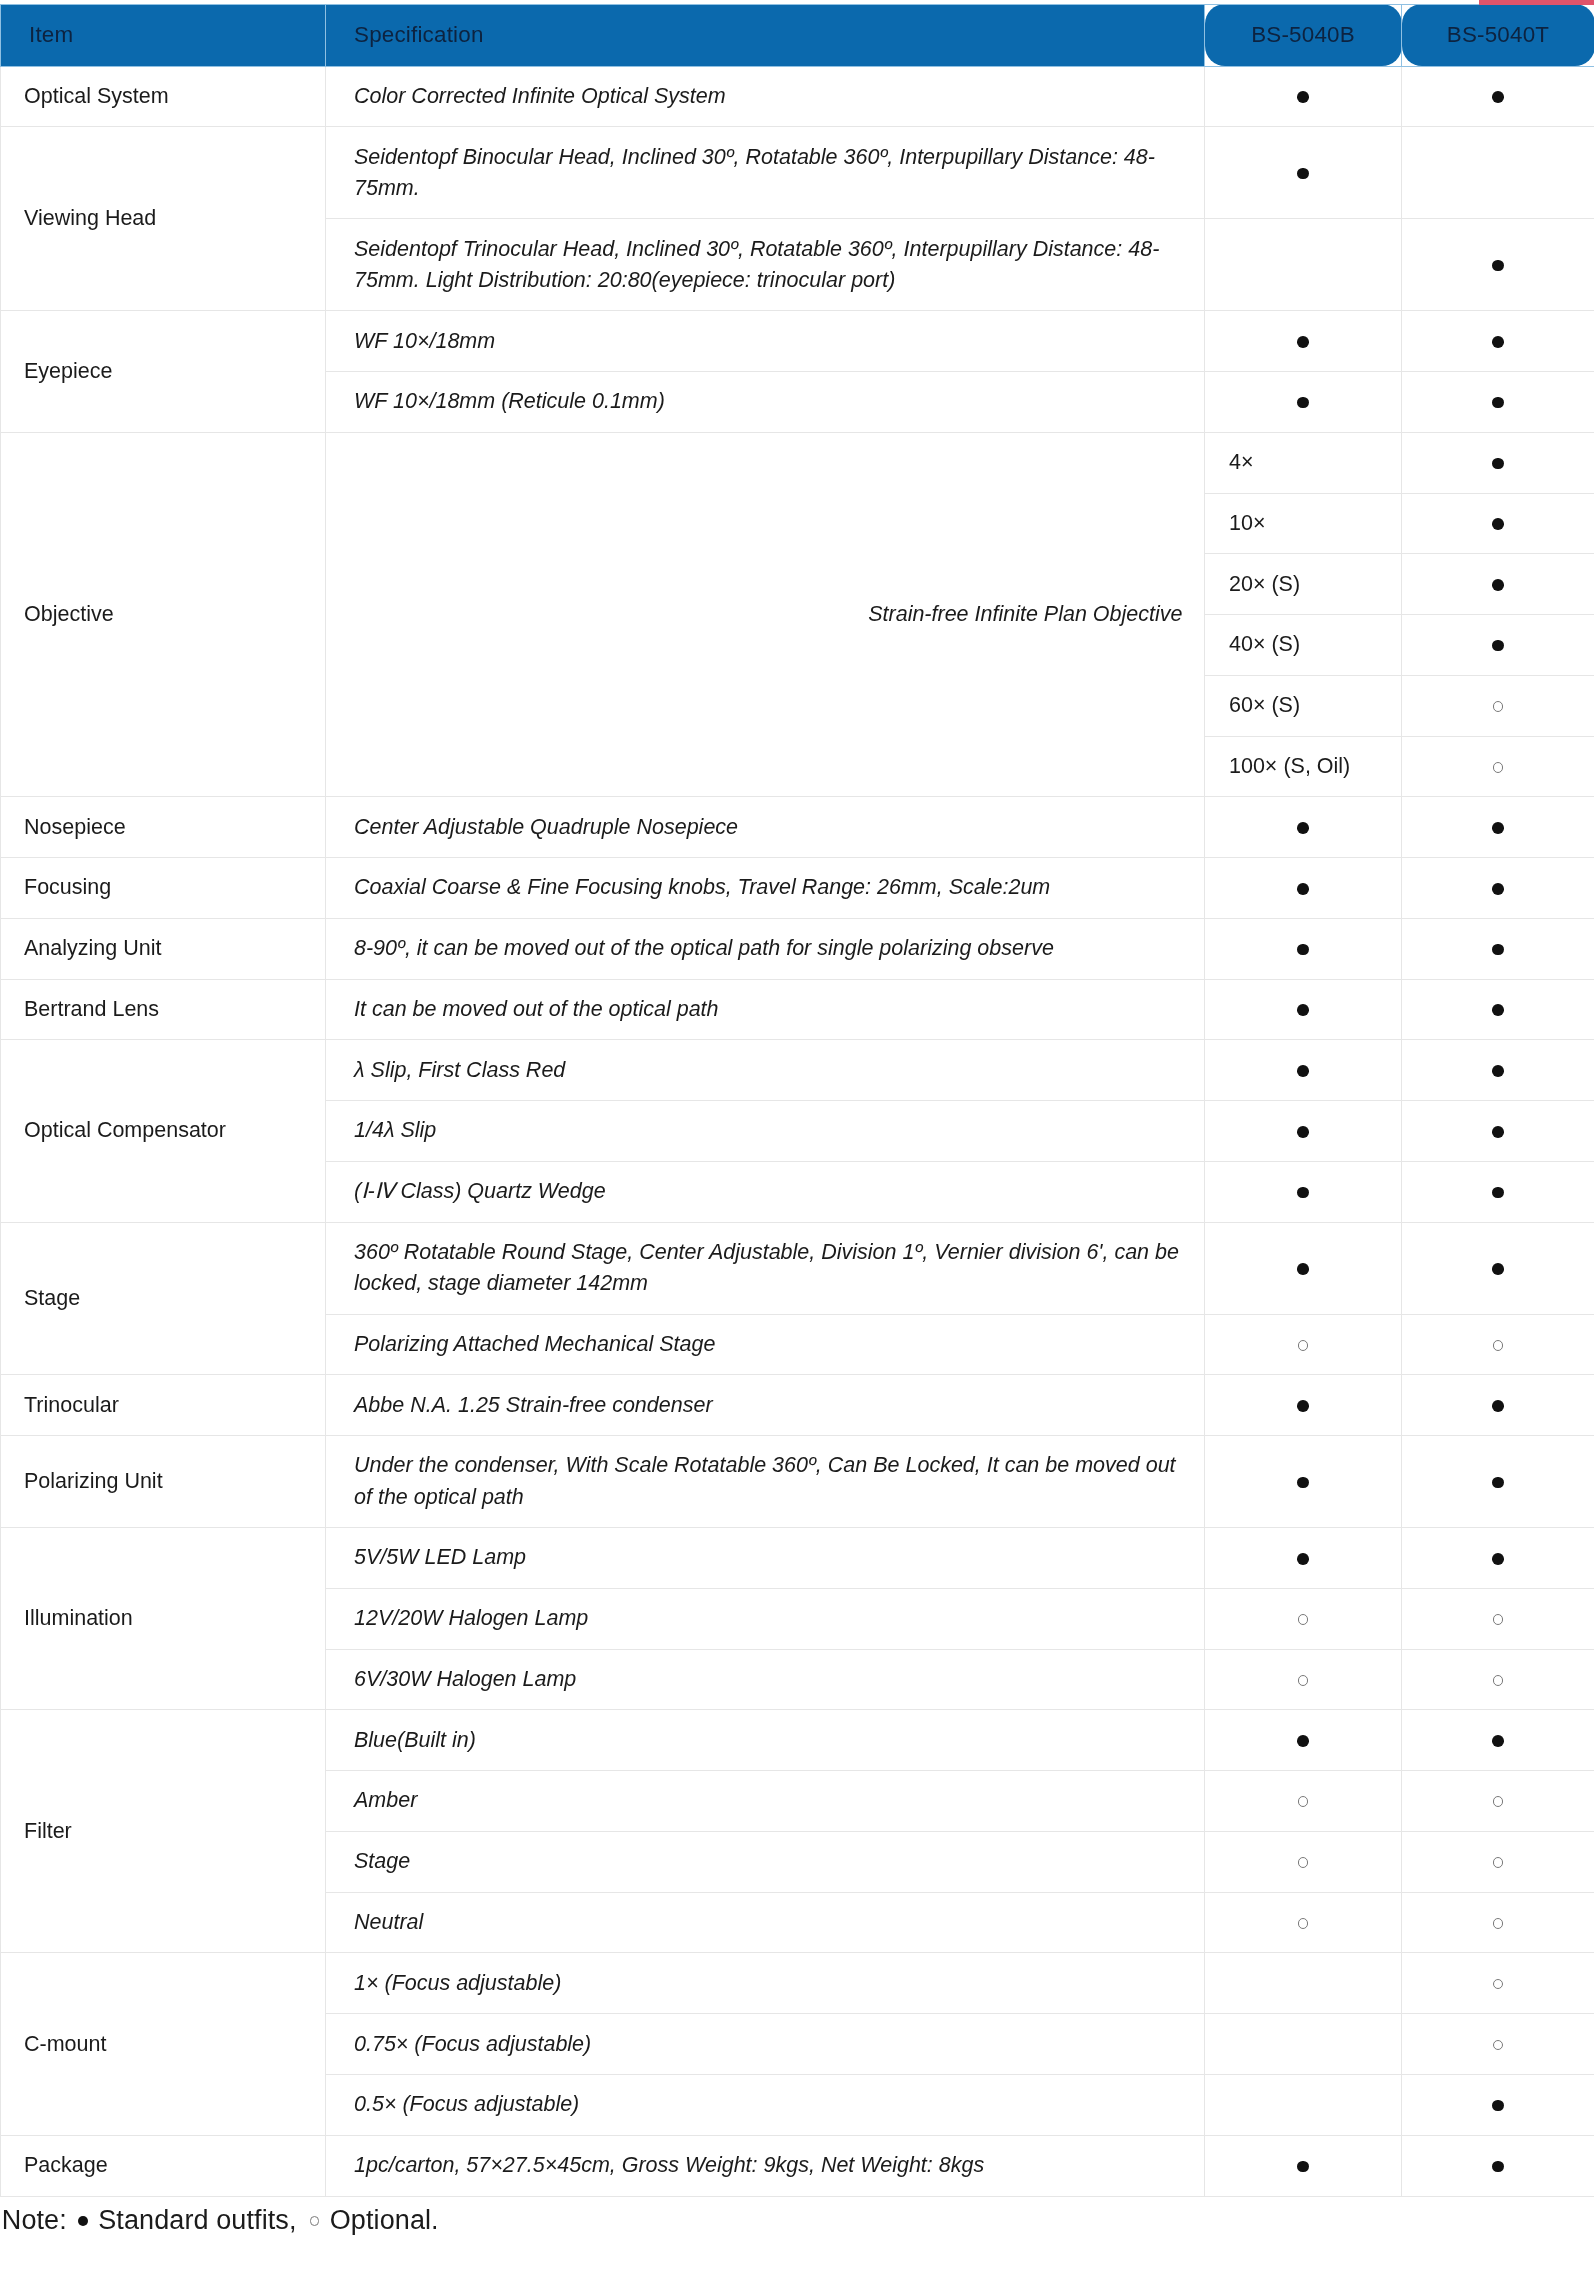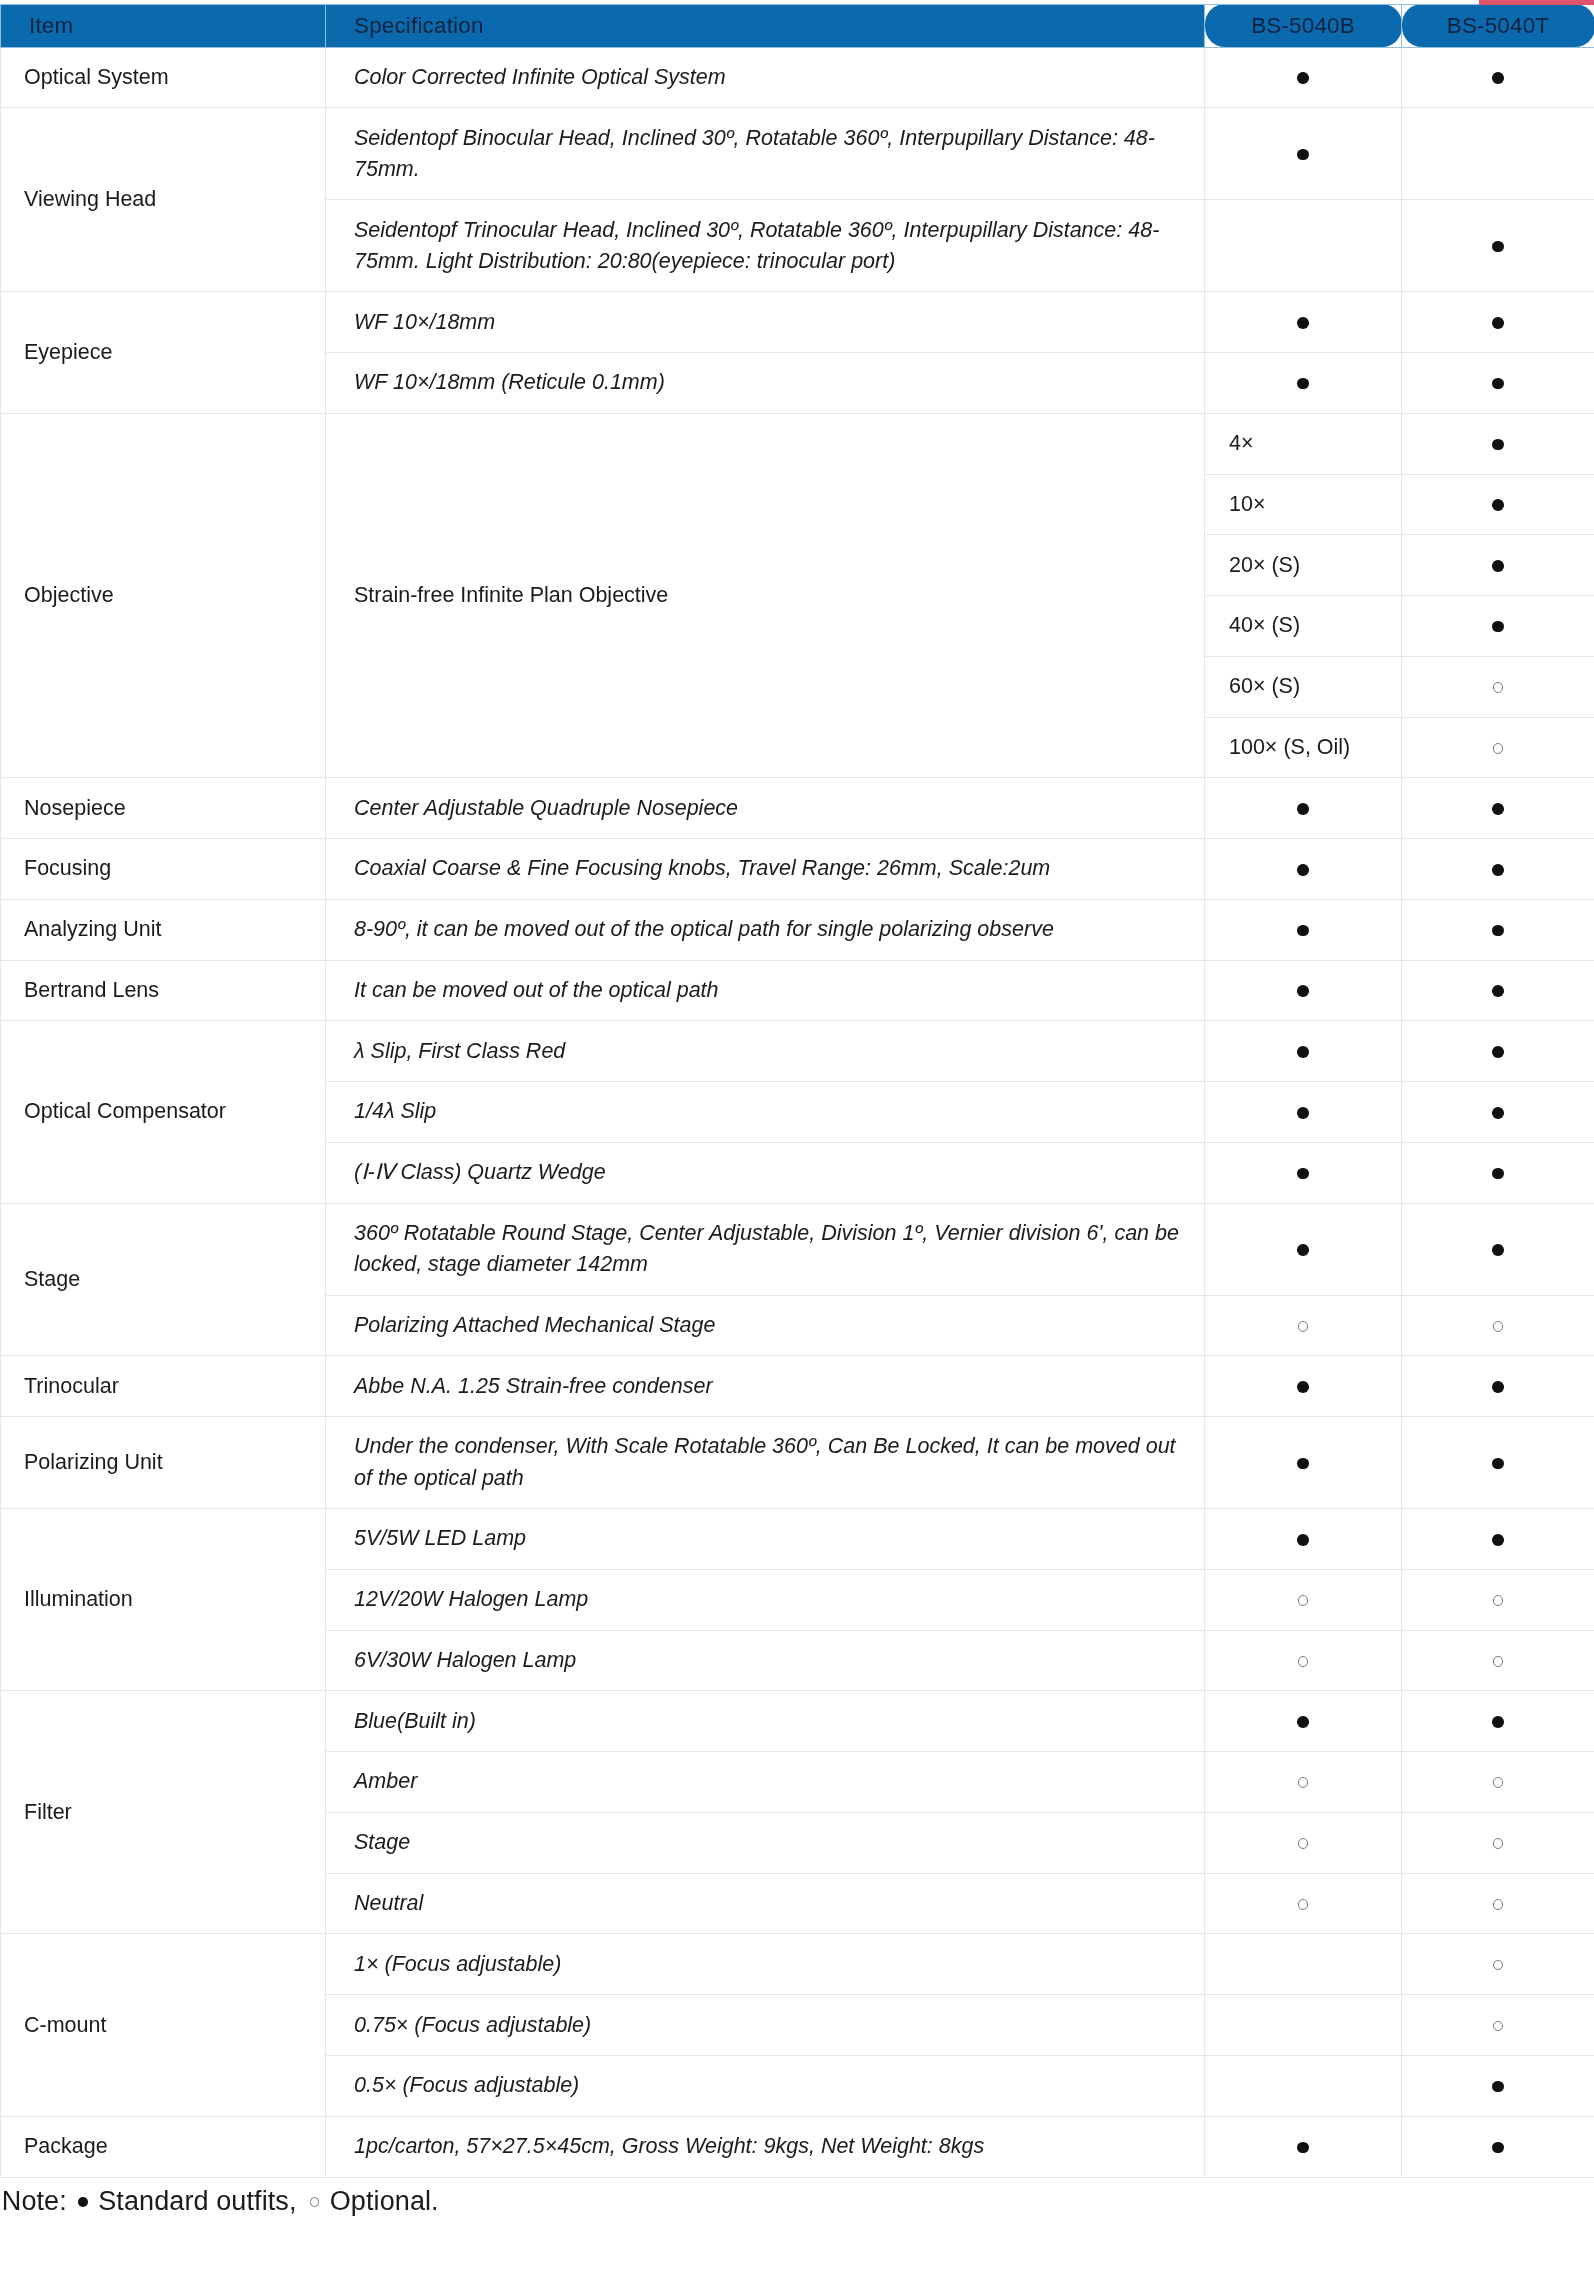--- a/index.html
+++ b/index.html
@@ -29,21 +29,21 @@
   col.c-item  { width: 325px; }
   col.c-spec  { width: 879px; }
   col.c-b     { width: 197px; }
   col.c-t     { width: 193px; }
 
   thead th {
     background: #0b69ad;
     color: #0d2340;
     font-size: 22.4px;
     font-weight: 400;
-    height: 43px;
+    height: 62px;
     border: 0.9px solid #8fc0e2;
     letter-spacing: 0.2px;
   }
   th.h-item, th.h-spec {
     text-align: left;
     padding-left: 28px;
   }
   th.h-model { text-align: center; border-radius: 20px; }
 
   tbody td {
@@ -57,21 +57,22 @@
     padding: 12.5px 16px 12.5px 23px;
     text-align: left;
   }
   td.spec-cell {
     padding: 14.3px 21.5px 14.3px 28px;
     text-align: left;
     font-style: italic;
   }
   td.spec-group {
     padding: 14.3px 21.5px 14.3px 28px;
-    text-align: left;
+    text-align: right;
+    font-style: italic;
   }
   td.sub-cell {
     padding: 14.3px 21.5px 14.3px 24px;
     text-align: left;
   }
   td.mark-cell {
     text-align: center;
     padding: 9px 3.6px;
   }
 

